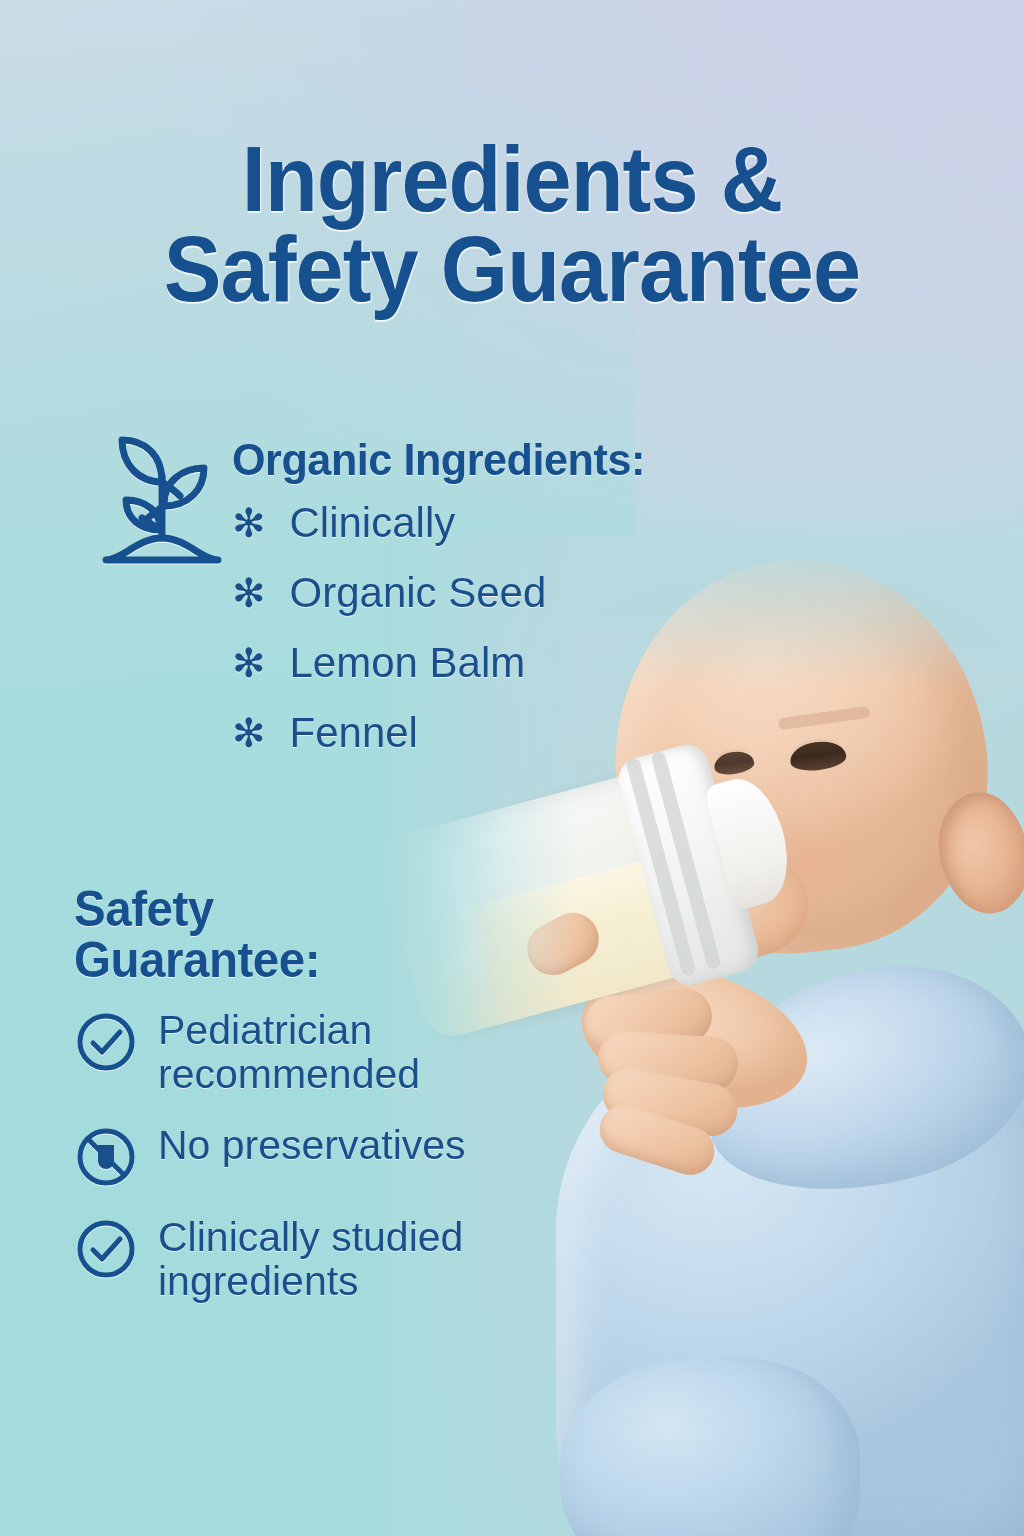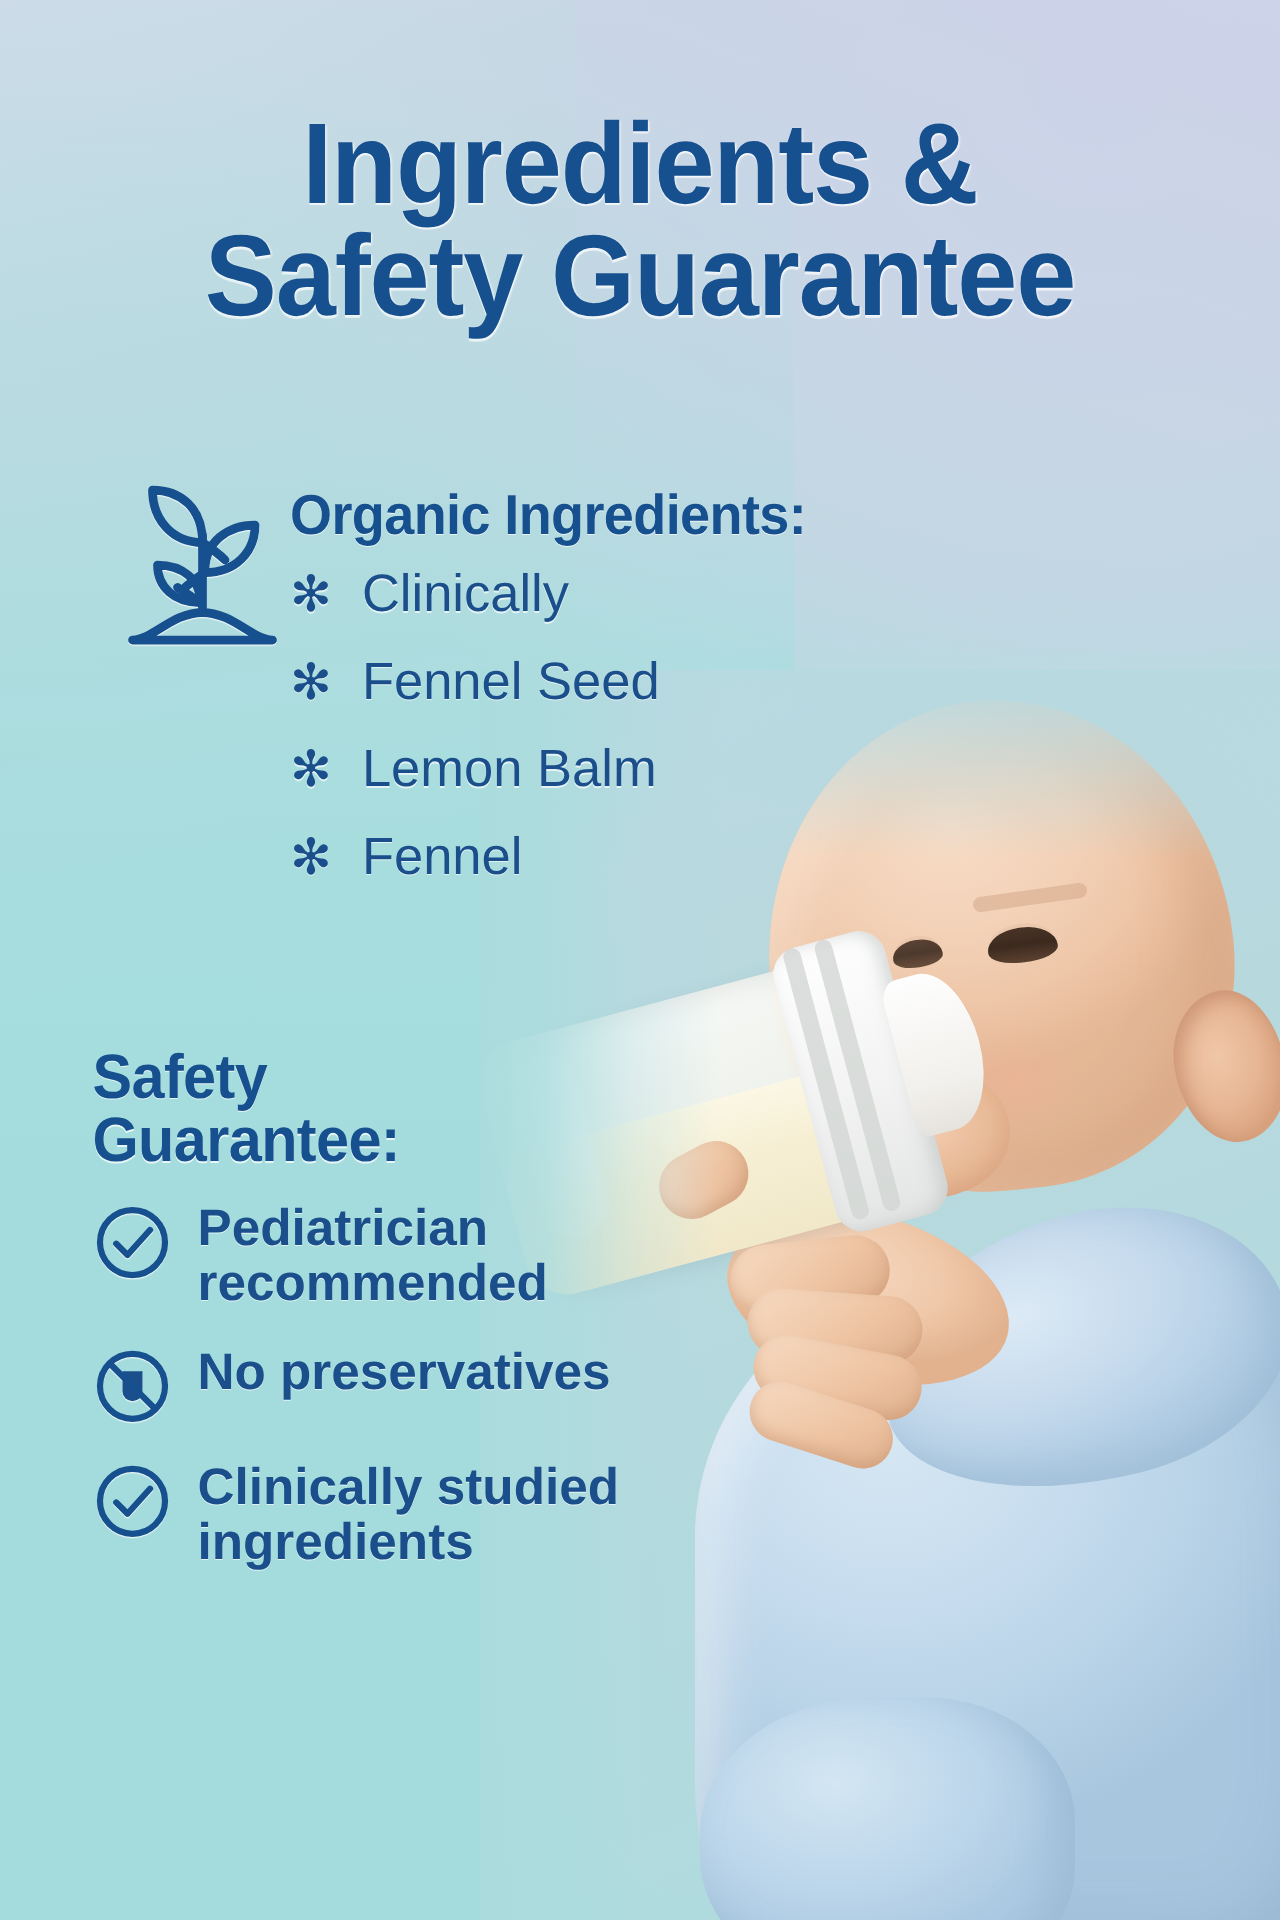--- a/index.html
+++ b/index.html
@@ -200,21 +200,21 @@
   .photo-fade-left {
     position:absolute; left:0; top:0; width:190px; height:100%;
     background:linear-gradient(90deg, #abdcdd 0%, rgba(172,220,222,0.86) 28%, rgba(176,219,223,0.35) 64%, rgba(180,218,224,0) 100%);
   }
   .photo-fade-top {
     position:absolute; left:0; top:0; width:100%; height:150px;
     background:linear-gradient(180deg, #b7d9e0 0%, rgba(183,217,224,0.45) 55%, rgba(183,217,224,0) 100%);
   }
 
   
-  .content { position:absolute; inset:0; }
+  .content { position:absolute; inset:0;margin-top:48px; }
 
   .headline {
     position:absolute; left:0; right:0; top:86px;
     text-align:center;
     color:#17508f;
     font-weight:700;
     font-size:92px;
     line-height:0.98;
     letter-spacing:-1px;
     transform:scaleX(0.94);
@@ -262,21 +262,21 @@
     font-size:50px;
     line-height:1.02;
     letter-spacing:-0.5px;
     transform:scaleX(0.95);
     transform-origin:left center;
     text-shadow:0 1px 0 rgba(255,255,255,0.72);
     margin-bottom:22px;
   }
   .safety-title span { display:block; white-space:nowrap; }
 
-  .safety-list { list-style:none;font-weight:bold; }
+  .safety-list { list-style:none; }
   .safety-item {
     display:flex; align-items:flex-start; gap:20px;
     margin-bottom:26px;
   }
   .safety-ico { flex:0 0 auto; width:64px; height:64px; margin-top:2px; }
   .safety-ico svg { display:block; width:64px; height:64px;
      filter:drop-shadow(0 1px 0 rgba(255,255,255,0.8)); }
   .safety-text {
     color:#1b4f8c;
     font-size:41px;
@@ -355,21 +355,21 @@
       </div>
       <div class="organic-col">
         <div class="organic-title">Organic Ingredients:</div>
         <ul class="ing-list">
           <li class="ing-item">
             <span class="ing-bullet">✻</span>
             <span>Clinically</span>
           </li>
           <li class="ing-item">
             <span class="ing-bullet">✻</span>
-            <span>Fennel Seed</span>
+            <span>Organic Seed</span>
           </li>
           <li class="ing-item">
             <span class="ing-bullet">✻</span>
             <span>Lemon Balm</span>
           </li>
           <li class="ing-item">
             <span class="ing-bullet">✻</span>
             <span>Fennel</span>
           </li>
         </ul>

